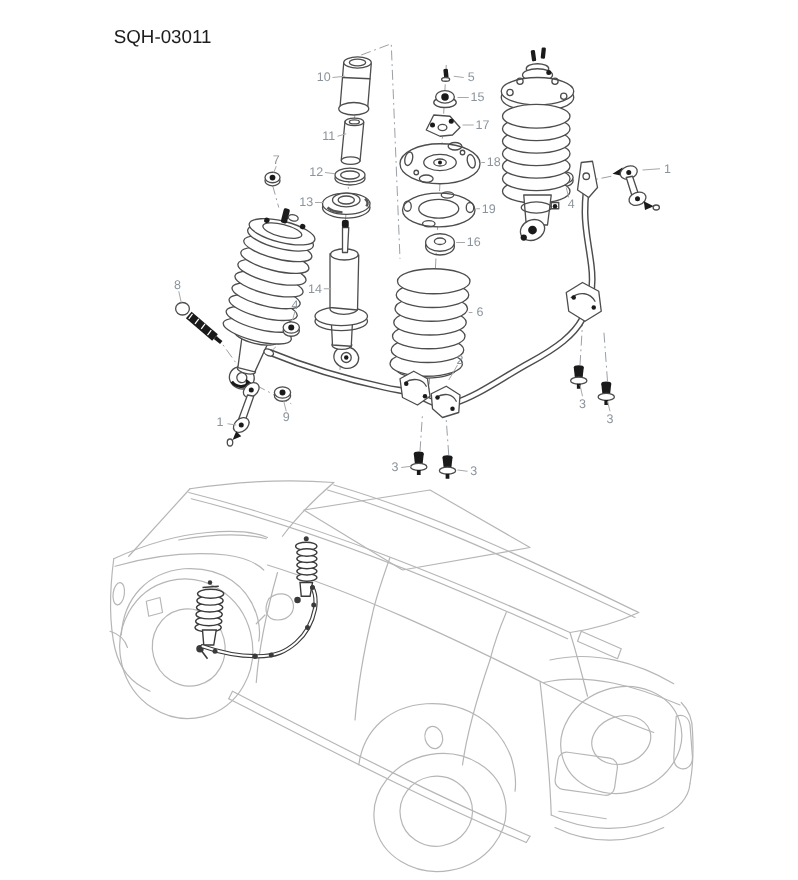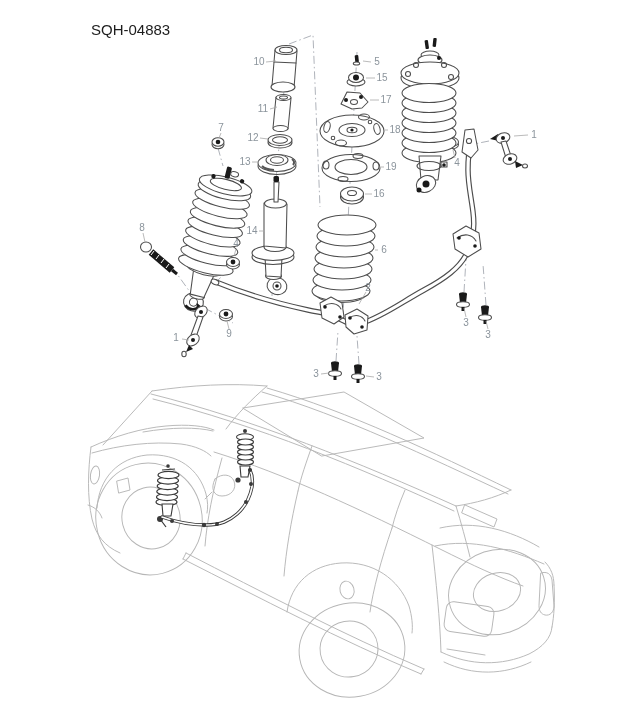--- a/index.html
+++ b/index.html
@@ -22,21 +22,21 @@
   .bar-o{fill:none;stroke:var(--part);stroke-width:5.5;stroke-linecap:round;}
   .bar-i{fill:none;stroke:#fff;stroke-width:3.2;stroke-linecap:round;}
   .bar2-o{fill:none;stroke:var(--ov);stroke-width:3.4;stroke-linecap:round;}
   .bar2-i{fill:none;stroke:#fff;stroke-width:1.6;stroke-linecap:round;}
   text.co{font-family:"Liberation Sans",sans-serif;font-size:10px;fill:var(--lbl);}
 </style>
 </head>
 <body>
 
 <div class="stage">
-  <div class="title">SQH-04883</div>
+  <div class="title">SQH-03011</div>
 
   <svg width="638" height="704" viewBox="0 0 638 704">
 
     <g>
 
       <path class="car" d="M 91,447 C 88,470 87,497 92,519 C 96,535 104,546 120,553"></path>
       <path class="car" d="M 91,447 C 115,436 142,428 166,426 C 188,424 205,426 214,430"></path>
       <path class="car" d="M 143,432 C 172,427 197,427 213,431"></path>
       <path class="car" d="M 92,453 C 120,445 152,441 181,444 C 196,446 206,451 211,456"></path>
       <ellipse class="car" cx="95" cy="475" rx="4.5" ry="9" transform="rotate(8 95 475)"></ellipse>

